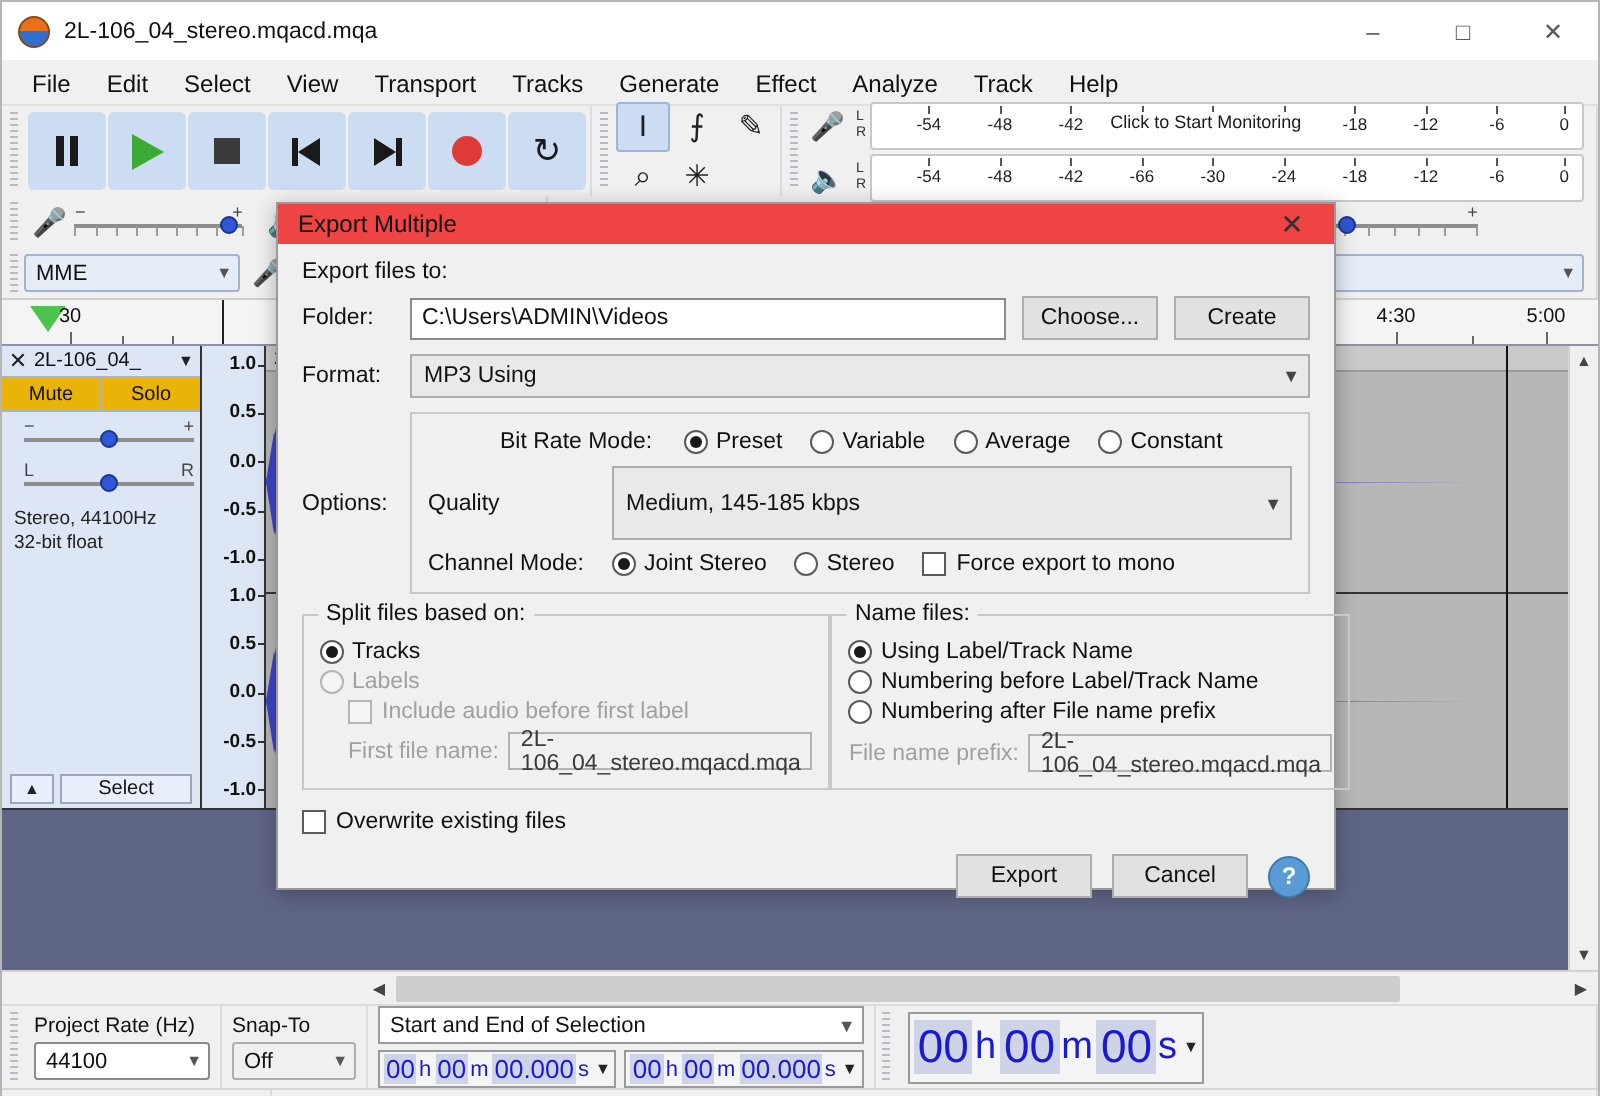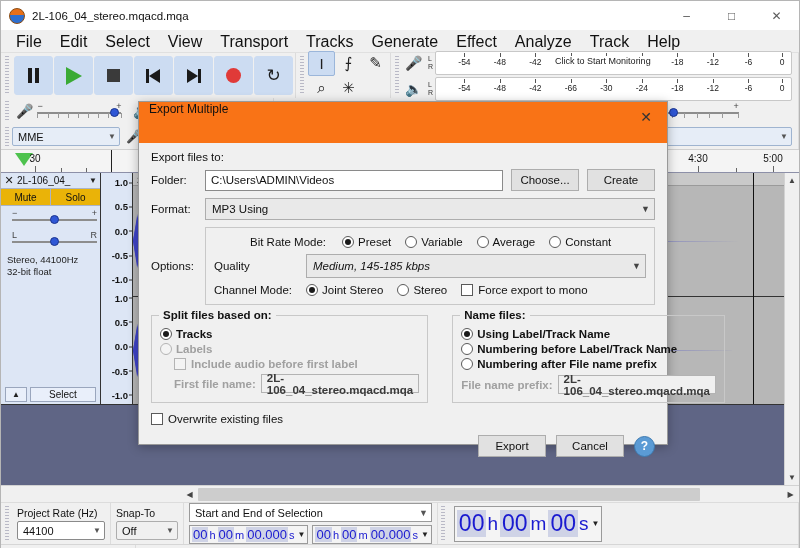--- a/index.html
+++ b/index.html
@@ -42,21 +42,21 @@
   }
 
   
   .menubar {
     height: 22px;
     display: flex; align-items: center;
     padding-left: 6px;
     background: #f0f0f0;
     border-bottom: 1px solid #e0e0e0;
   }
-  .menuitem { padding: 3px 9px; font-size: 16px; color: #111; }
+  .menuitem { padding: 3px 9px; font-size: 12px; color: #111; }
 
   
   .toolbar-area { background: #f0f0f0; }
   .tb-row { display: flex; align-items: stretch; }
   .tb-block {
     display: flex; align-items: center;
     border-right: 1px solid #dcdcdc;
     position: relative;
   }
   .grip {
@@ -260,21 +260,21 @@
   }
   .st-cell { padding:0 8px; height:100%; display:flex; align-items:center; border-right:1px solid #dcdcdc; }
 
   
   .dlg {
     position:absolute; left:137px; top:100px; width:530px; height:344px;
     background:#f0f0f0; border:1px solid #999;
     box-shadow:0 2px 10px rgba(0,0,0,.28);
   }
   .dlg-title {
-    height:41px; background:#f97316; display:flex; 
+    height:20px; background:#ef4444; display:flex; align-items:center;
     padding-left:10px; font-size:12px; color:#111;
   }
   .dlg-close {
     margin-left:auto; width:42px; height:30px; display:flex; align-items:center; justify-content:center;
     font-size:14px; color:#333;
   }
   .dlg-body { padding:8px 12px 0 12px; }
   .row { display:flex; align-items:center; margin-bottom:7px; }
   .lab { font-size:11.5px; color:#111; }
   .lab.w62 { width:54px; }
@@ -848,21 +848,21 @@
                 <span class="rb"></span>
                 <span class="rl">Average</span>
               </div>
             <div class="radio">
                 <span class="rb"></span>
                 <span class="rl">Constant</span>
               </div>
           </div>
           <div style="display:flex;align-items:center;margin-bottom:6px;">
             <div class="lab" style="width:92px;">Quality</div>
-            <div class="dcombo" style="flex:1;height:24px;font-style:italic;">
+            <div class="dcombo" style="flex:1;height:37px;">
               <span class="cv">Medium, 145-185 kbps</span>
               <span class="caret">▼</span>
             </div>
           </div>
           <div style="display:flex;align-items:center;">
             <div class="lab" style="width:92px;">Channel Mode:</div>
             <div class="radio on">
                 <span class="rb"></span>
                 <span class="rl">Joint Stereo</span>
               </div>
@@ -871,21 +871,21 @@
                 <span class="rl">Stereo</span>
               </div>
             <div class="check">
                 <span class="cb"></span>
                 <span class="cl">Force export to mono</span>
               </div>
           </div>
         </div>
       </div>
 
-      <div style="display:flex;gap:24px;margin-top:10px;font-weight:bold;">
+      <div style="display:flex;gap:0;margin-top:10px;">
         <div class="group" style="flex:1;height:88px;">
           <div class="gtitle">Split files based on:</div>
           <div class="radio on" style="margin-bottom:3px;">
               <span class="rb"></span>
               <span class="rl">Tracks</span>
             </div>
           <div class="radio dis" style="margin-bottom:3px;">
               <span class="rb"></span>
               <span class="rl">Labels</span>
             </div>

